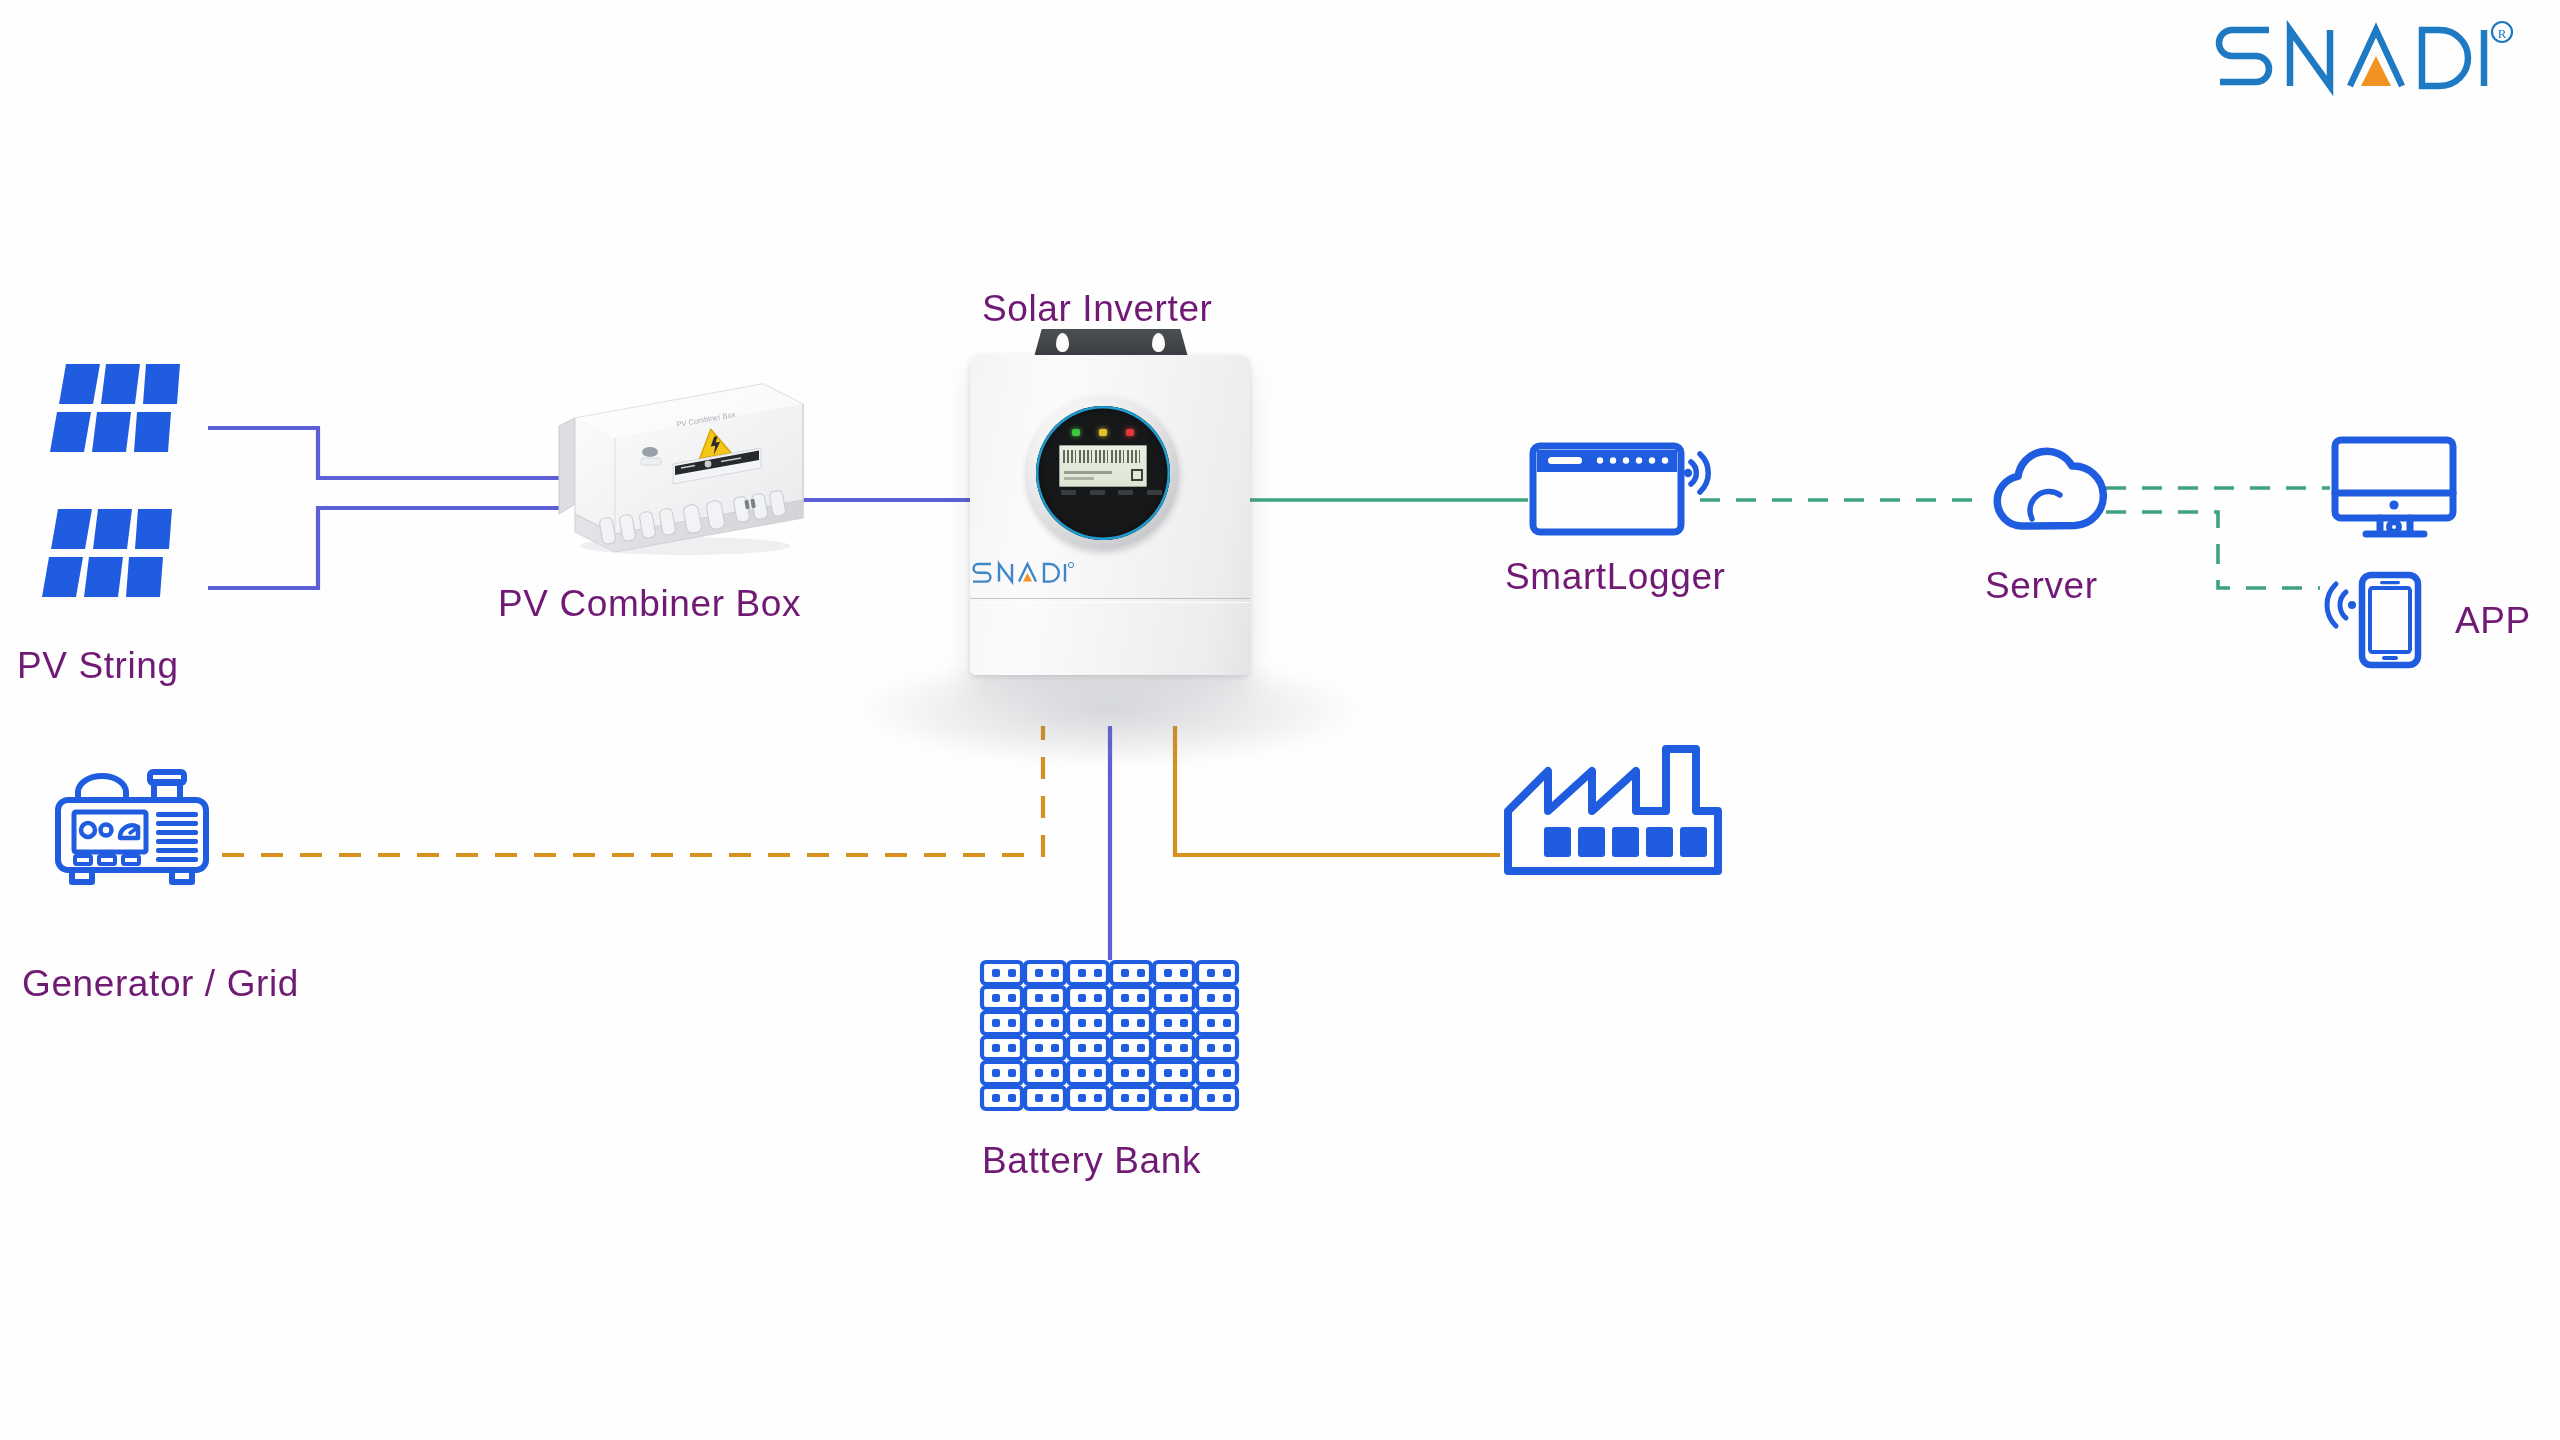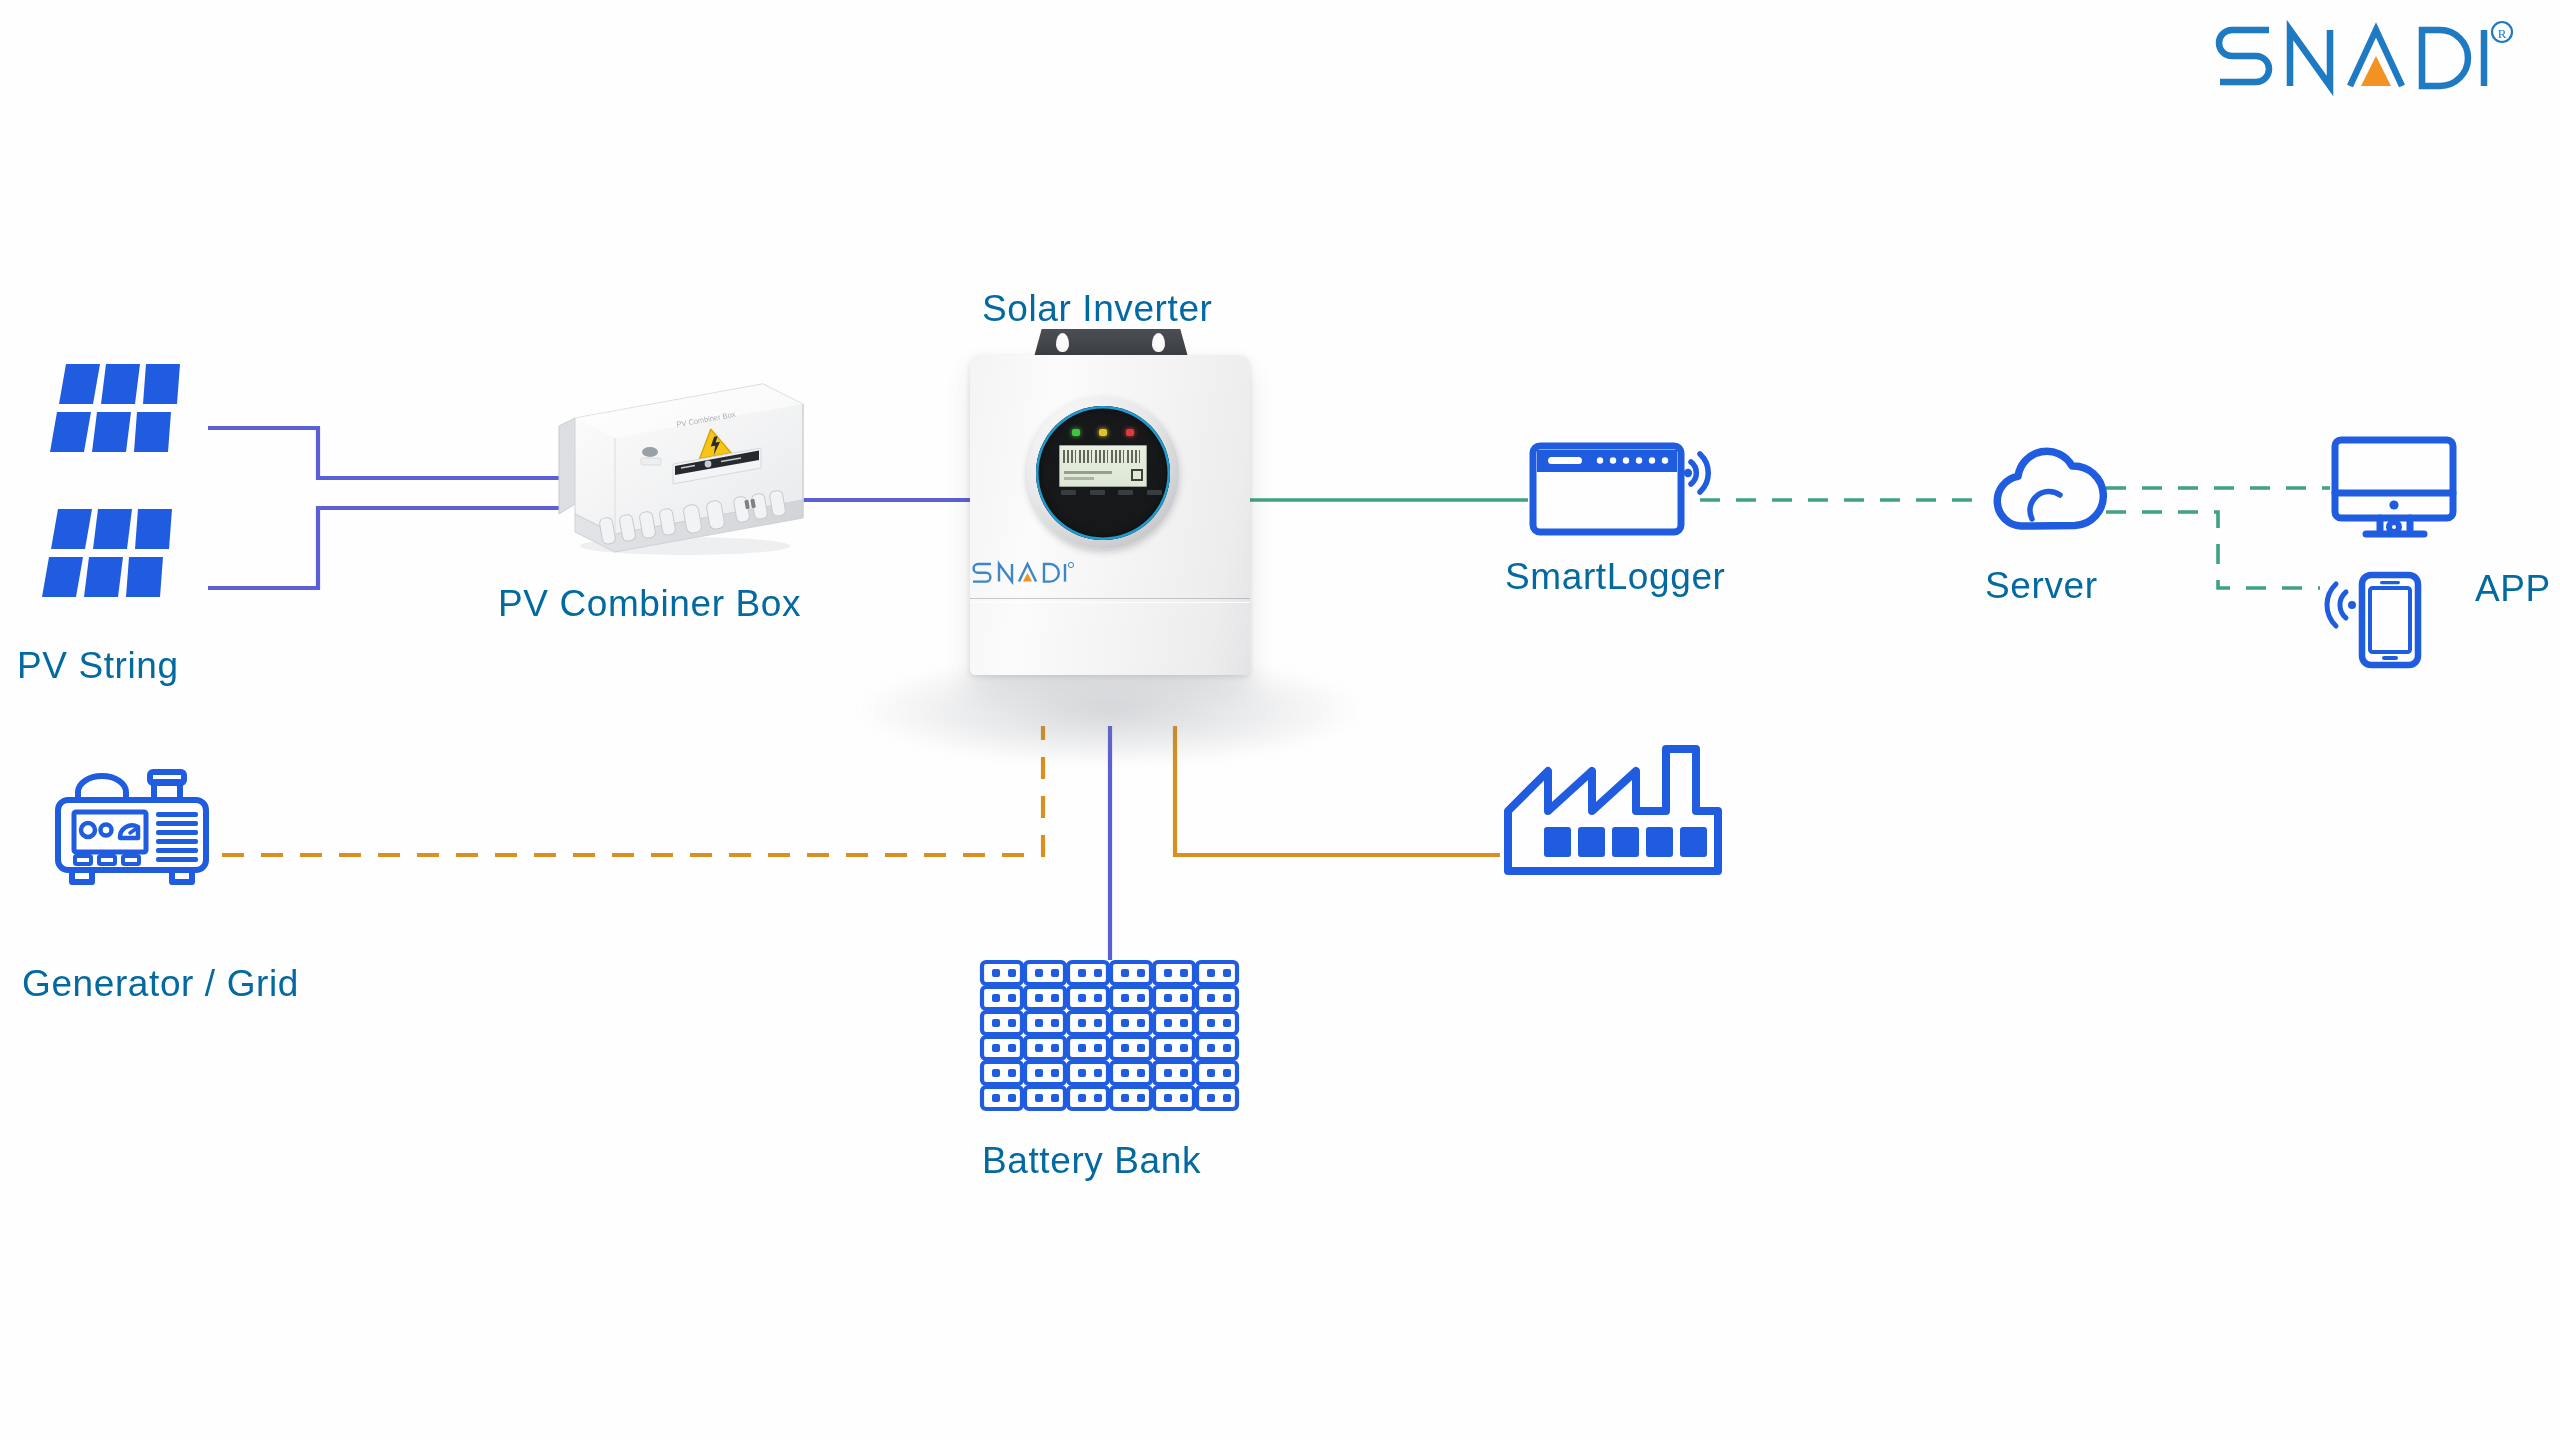--- a/index.html
+++ b/index.html
@@ -5,21 +5,21 @@
 <style>
   html,body{margin:0;padding:0;background:#ffffff;}
   body{
     width:2560px;height:1440px;position:relative;overflow:hidden;
     font-family:"Liberation Sans","DejaVu Sans",sans-serif;
     background:#fefefe;
   }
   #stage{position:absolute;inset:0;}
   .node{position:absolute;}
   .label{
-    position:absolute;color:#0369a1;font-weight:300;
+    position:absolute;color:#701a75;font-weight:300;
     letter-spacing:.6px;white-space:nowrap;
     font-family:"Liberation Sans","DejaVu Sans",sans-serif;
   }
   .lbl-lg{font-size:37px;}
   svg{display:block;overflow:visible;}
   #wires{position:absolute;left:0;top:0;width:2560px;height:1440px;pointer-events:none;}
 
   
   #logo{position:absolute;right:48px;top:18px;}
 
@@ -346,21 +346,21 @@
       <circle cx="28" cy="33" r="4" fill="#1f5ce0"></circle>
 
       <g fill="none" stroke="#1f5ce0" stroke-width="6.5" stroke-linejoin="round">
         <rect x="38" y="3" width="56" height="90" rx="9"></rect>
         <rect x="46" y="16" width="40" height="64" rx="2.5" stroke-width="4"></rect>
       </g>
       <rect x="56" y="9" width="20" height="3.2" rx="1.6" fill="#1f5ce0"></rect>
       <rect x="58" y="84" width="16" height="4" rx="2" fill="#1f5ce0"></rect>
     </svg>
   </div>
-  <div class="label lbl-lg" style="left:2455px;top:568px;margin-left:20px;">APP</div>
+  <div class="label lbl-lg" style="left:2455px;top:600px;">APP</div>
 
   <div class="node icon-wrap" style="left:1500px;top:745px;">
     <svg width="225" height="135" viewBox="0 0 225 135">
       <path d="M8 66 L48 26 V66 L92 26 V66 L136 26 V66 L166 66 V4 H196 V66 H218 V126 H8 Z" fill="none" stroke="#1f5ce0" stroke-width="8" stroke-linejoin="round" stroke-linecap="round"></path>
       <g fill="#1f5ce0">
         <rect x="44" y="82" width="27" height="30" rx="3"></rect>
         <rect x="78" y="82" width="27" height="30" rx="3"></rect>
         <rect x="112" y="82" width="27" height="30" rx="3"></rect>
         <rect x="146" y="82" width="27" height="30" rx="3"></rect>
         <rect x="180" y="82" width="27" height="30" rx="3"></rect>

